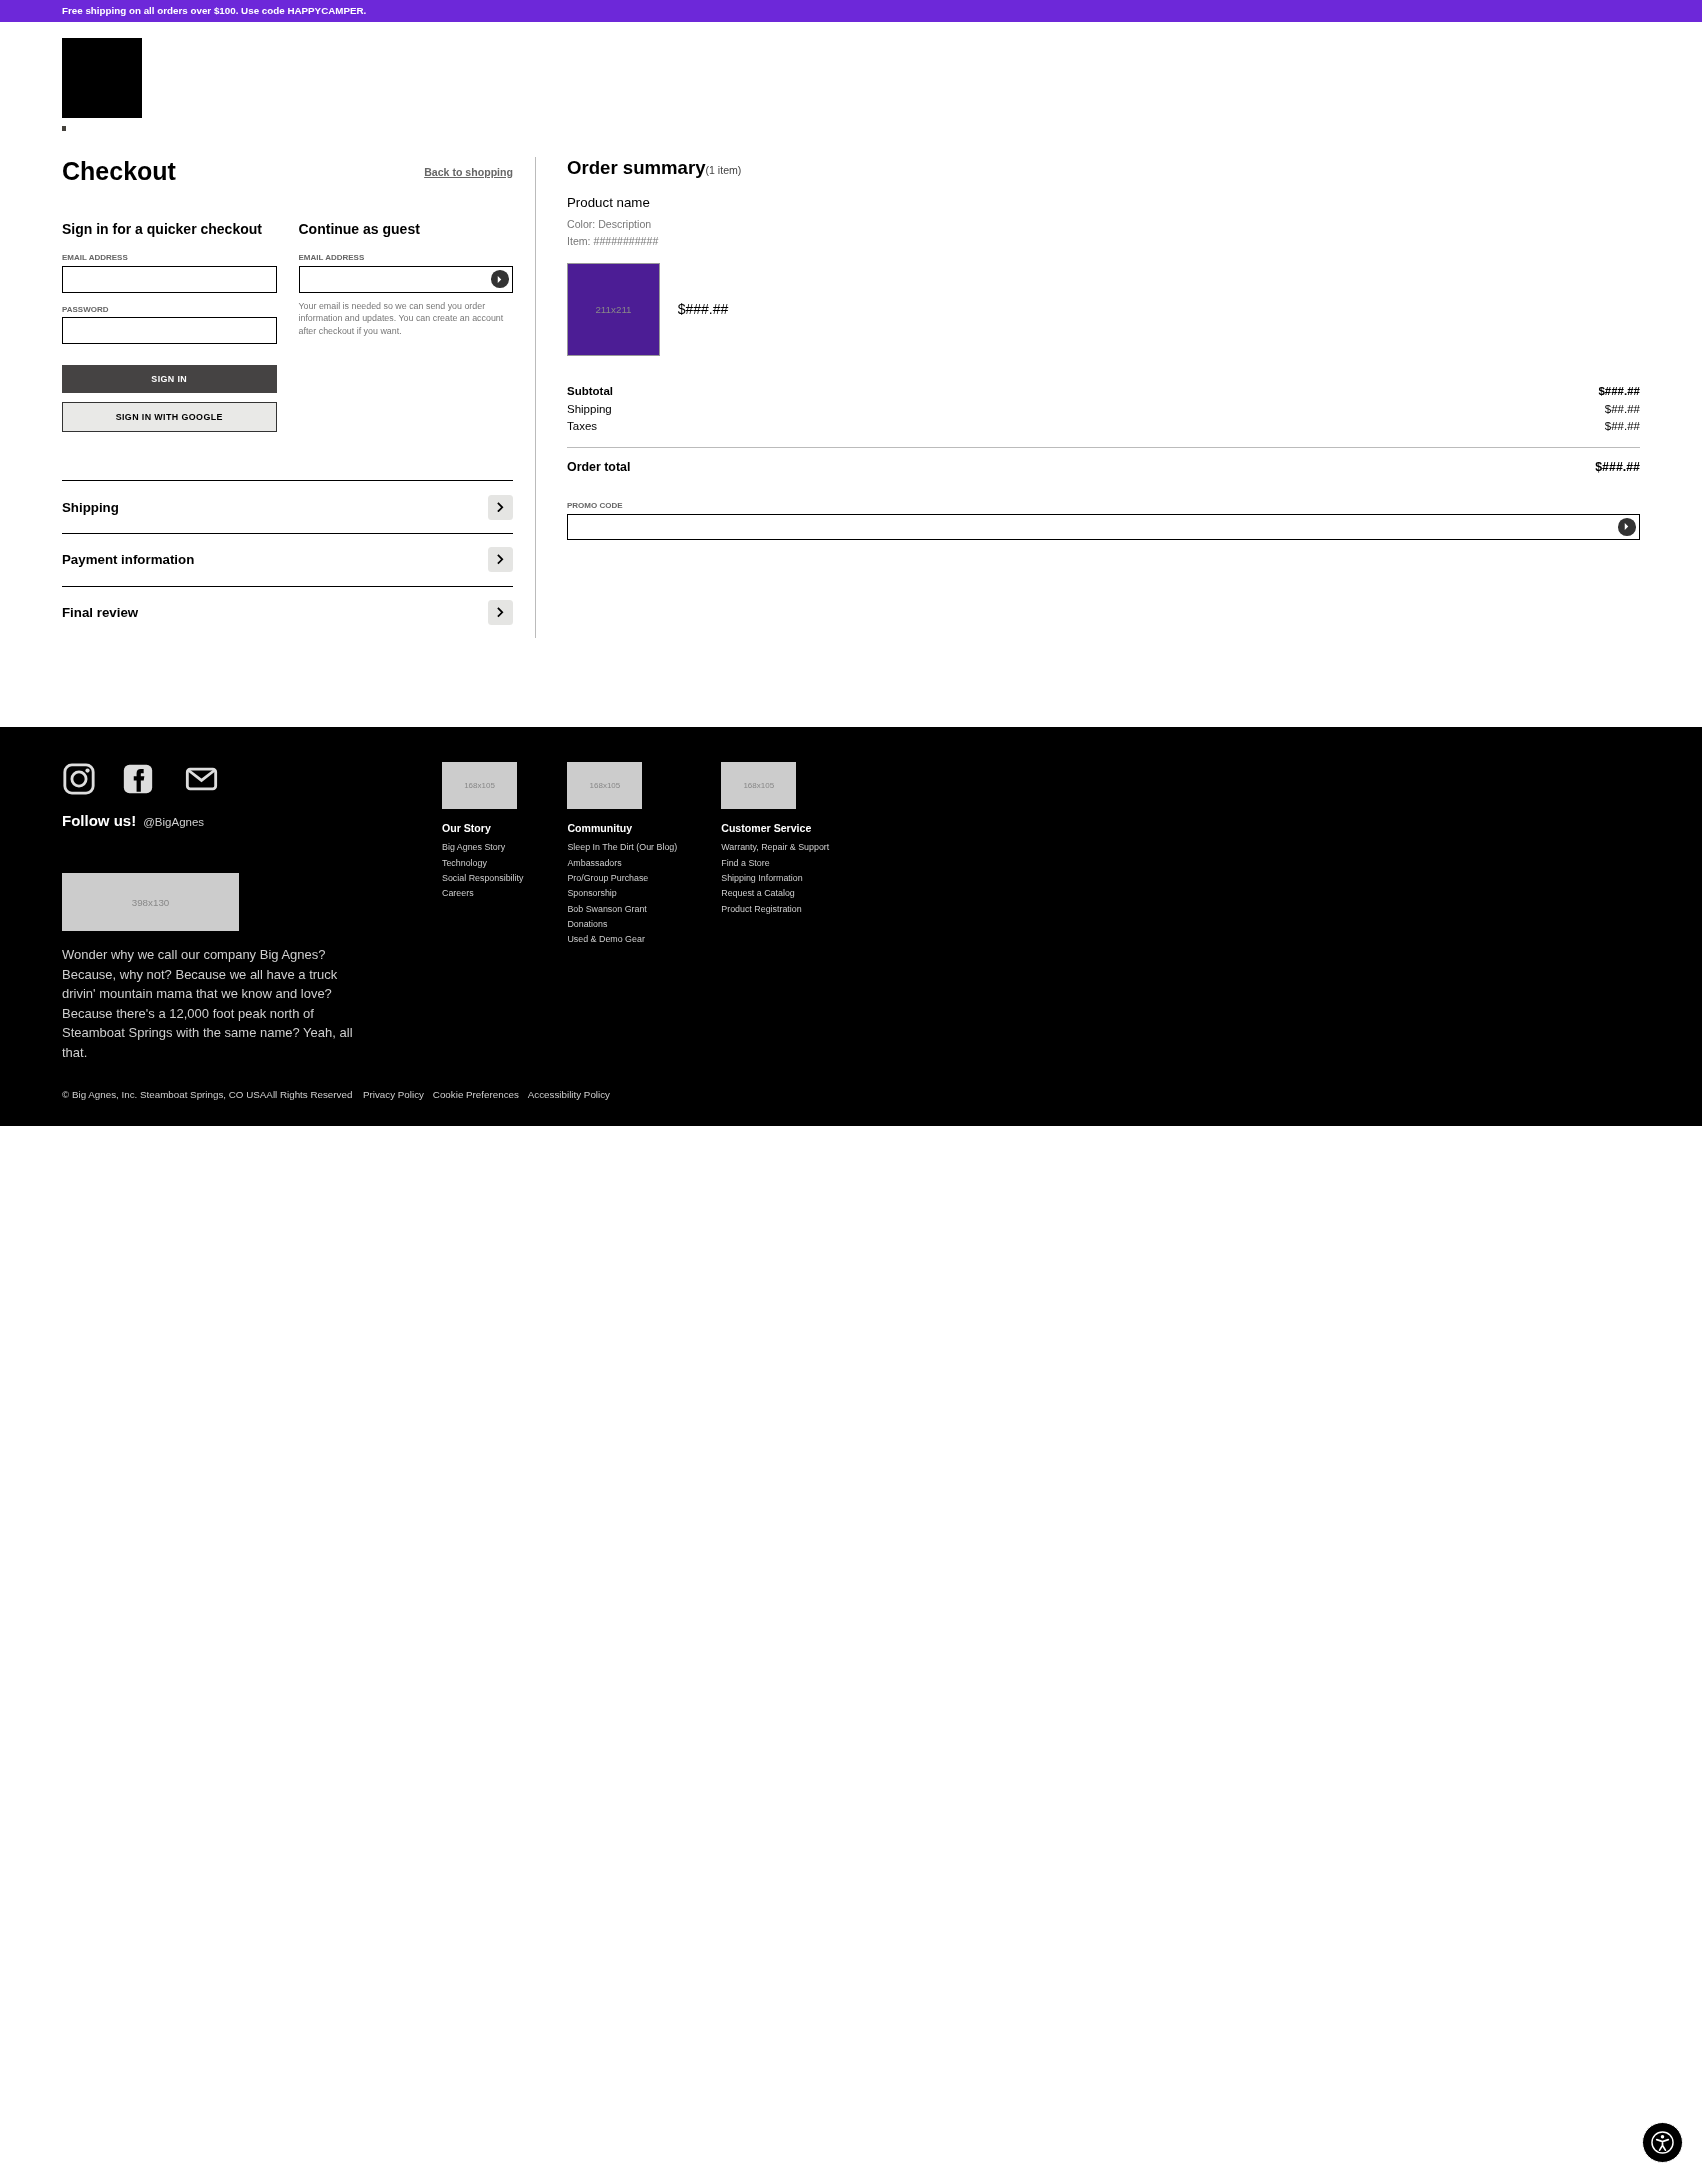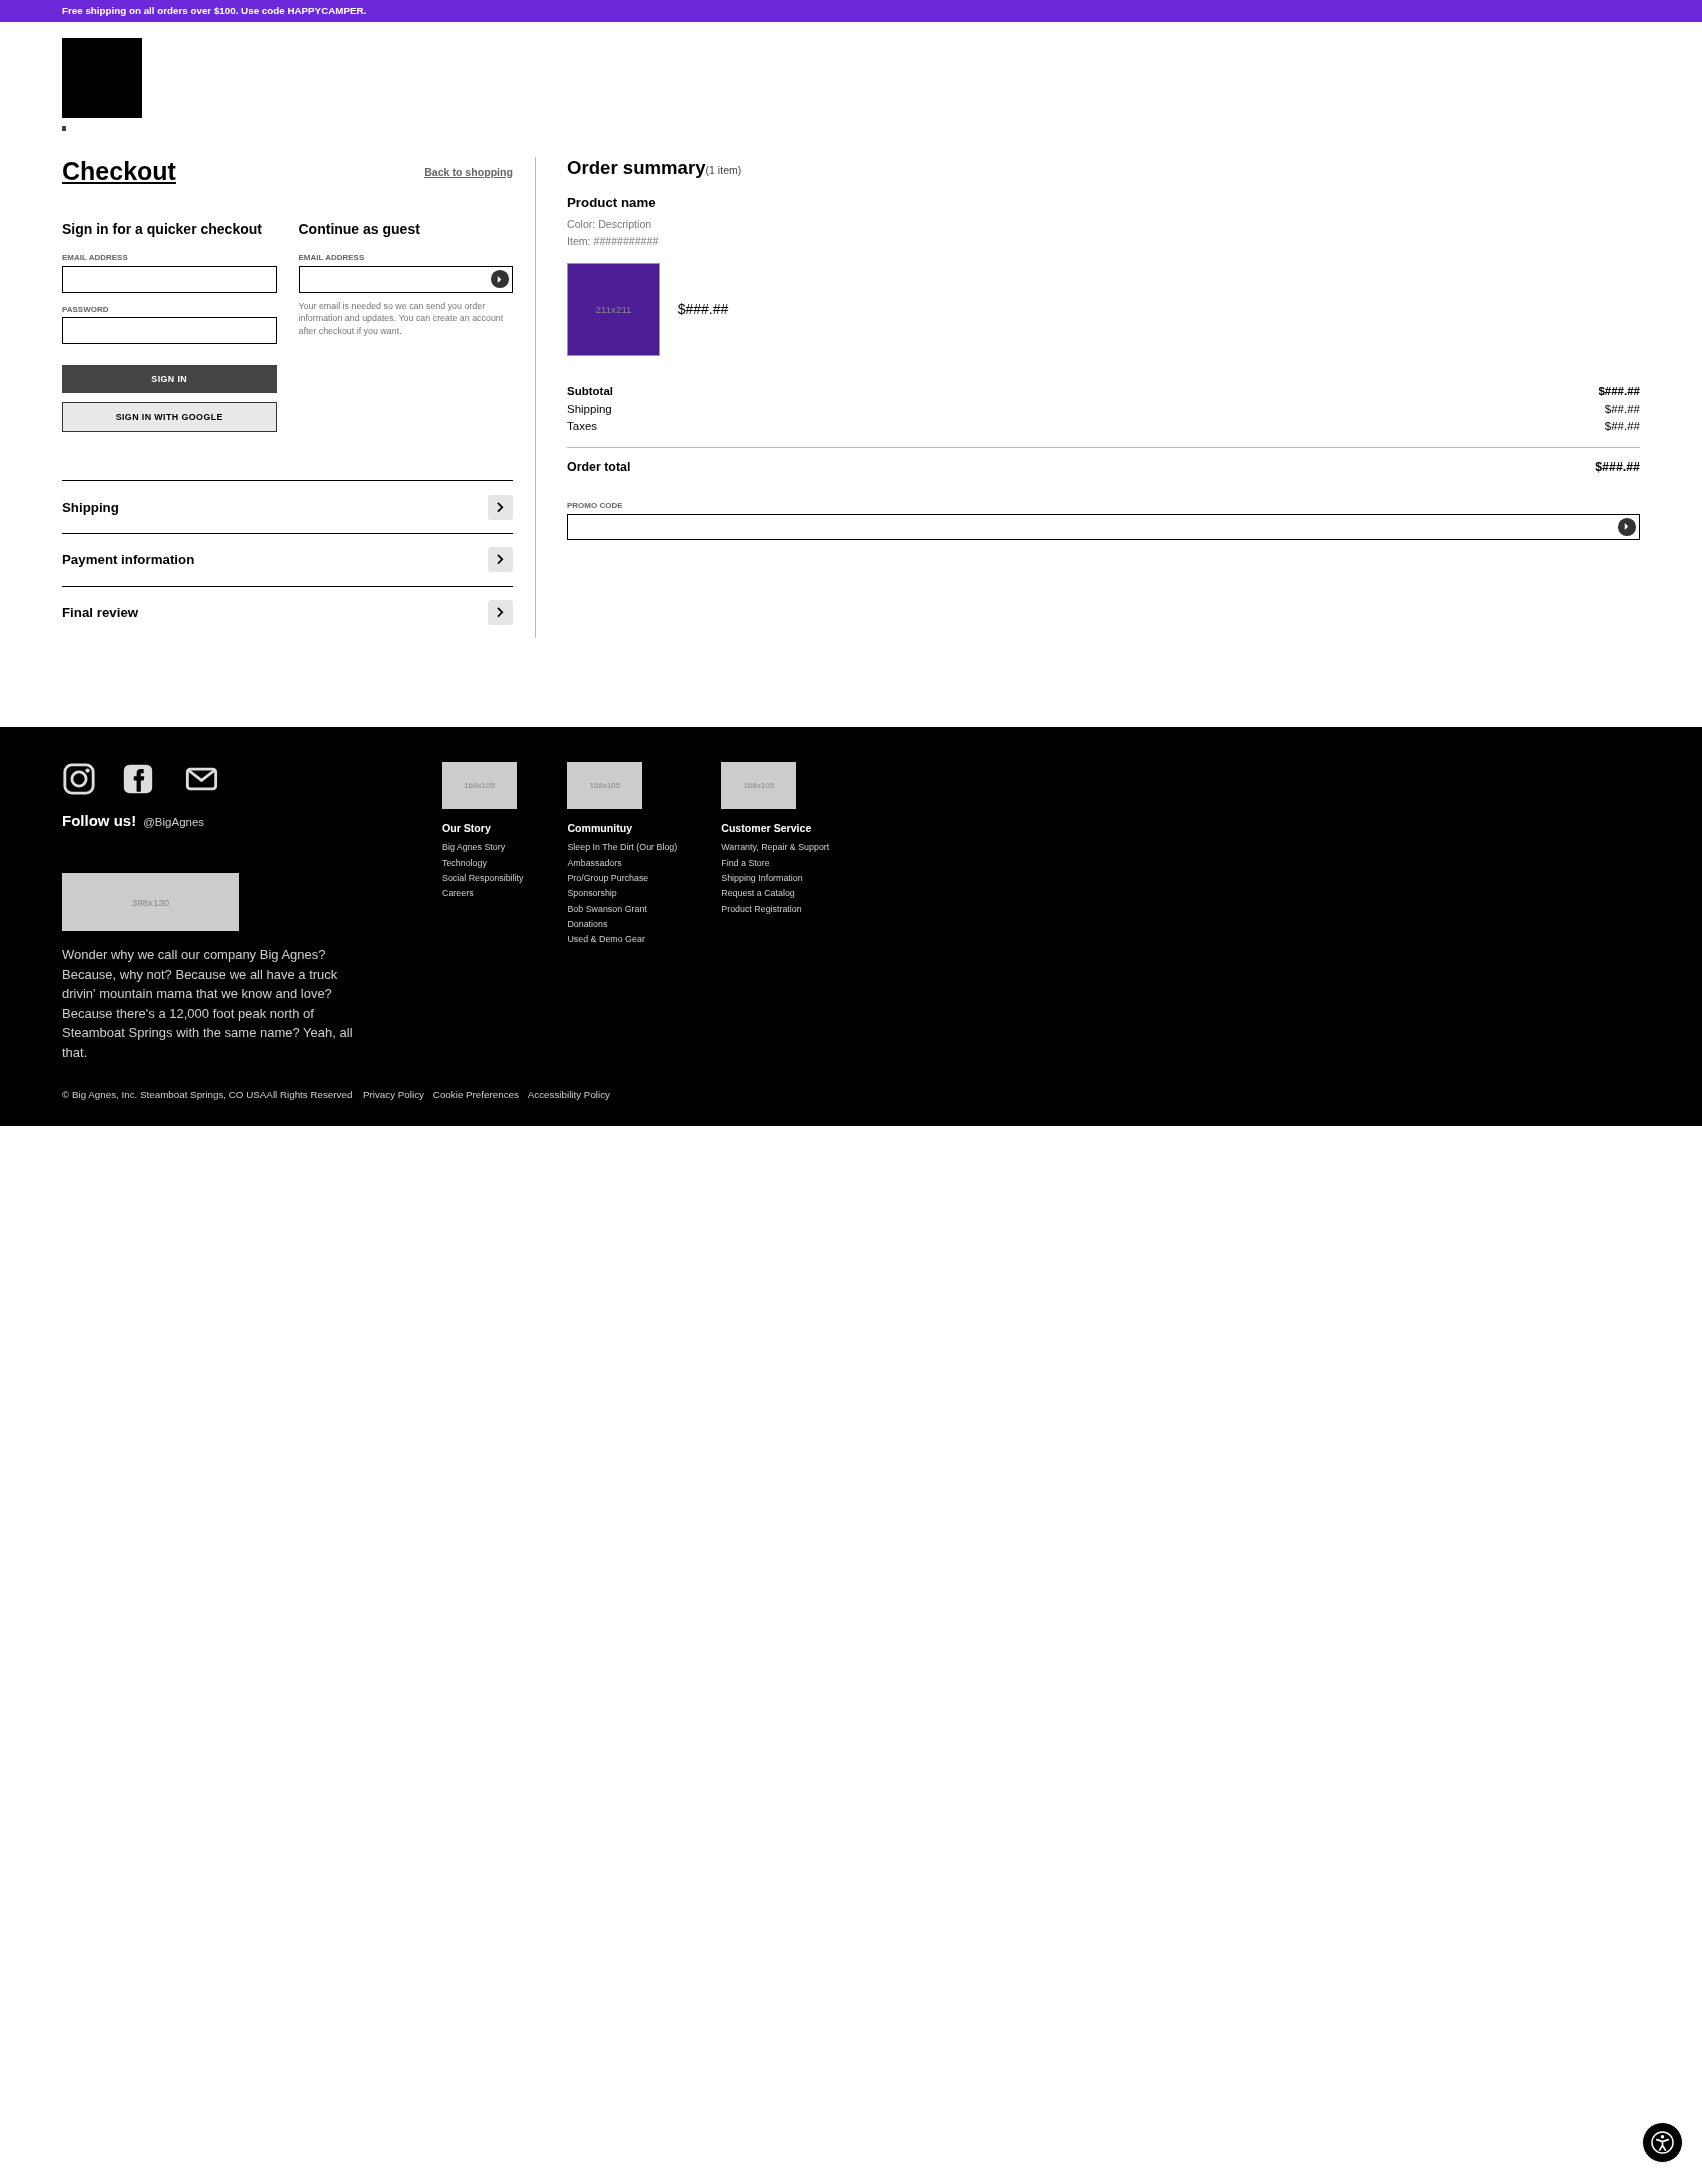--- a/index.html
+++ b/index.html
@@ -8,21 +8,21 @@
     .promo-bar { background: #6d28d9; color: #fff; font-size: 9.8px; font-weight: bold; padding: 5.3px 62px; }
 
     .header { padding: 16px 62px 0; }
     .logo-box { width: 80px; height: 80px; background: #000; }
     .logo-dot { width: 4.4px; height: 4.4px; background: #44413c; margin-top: 8.9px; }
 
     .main-wrap { display: flex; padding: 26.6px 62px 89px; }
     .left-col { width: 474px; padding-right: 22px; border-right: 0.9px solid #bbb; }
     .right-col { flex: 1; padding-left: 31px; }
 
-    .checkout-header { display: flex; justify-content: space-between; align-items: center; margin-bottom: 35px; text-decoration: underline; }
+    .checkout-header { display: flex; justify-content: space-between; align-items: center; margin-bottom: 35px; }
     .checkout-title { font-size: 25px; font-weight: bold; }
     .back-link { font-size: 10.6px; font-weight: bold; color: #666; text-decoration: underline; }
 
     .signin-row { display: flex; gap: 22px; margin-bottom: 26.6px; padding-bottom: 22px; }
     .signin-col { flex: 1; }
     .signin-col h2 { font-size: 14px; margin-bottom: 16px; }
 
     .field-label { font-size: 8px; font-weight: bold; color: #666; text-transform: uppercase; margin-bottom: 3.5px; display: block; }
     .text-input { width: 100%; height: 26.6px; border: 0.9px solid #000; padding: 0 7px; font-size: 11.5px; margin-bottom: 12.4px; }
     .input-with-btn { position: relative; }
@@ -35,21 +35,21 @@
     .btn-dark { width: 100%; background: #454343; color: #fff; border: none; padding: 8.9px; font-size: 8.9px; font-weight: bold; letter-spacing: 0.4px; cursor: pointer; margin-bottom: 8.9px; margin-top: 8.9px; }
     .btn-light { width: 100%; background: #e9e9e7; color: #000; border: 0.9px solid #333; padding: 8.9px; font-size: 8.9px; font-weight: bold; letter-spacing: 0.4px; cursor: pointer; }
 
     .accordion-item { border-top: 1.8px solid #000; padding: 13.3px 0; display: flex; justify-content: space-between; align-items: center; }
     .accordion-item h3 { font-size: 13.3px; }
     .chevron-btn { width: 25px; height: 25px; background: #e5e5e3; border: none; border-radius: 3.5px; display: flex; align-items: center; justify-content: center; cursor: pointer; }
     .chevron-btn svg { width: 7px; height: 10.6px; }
 
     .summary-title { font-size: 18.6px; font-weight: bold; margin-bottom: 16px; }
     .summary-count { font-size: 10.6px; font-weight: normal; color: #444; }
-    .product-name { font-size: 13.3px; font-weight: bold; margin-bottom: 5.3px; }
+    .product-name { font-size: 13.3px; font-weight: normal; margin-bottom: 5.3px; }
     .product-meta { font-size: 10.6px; color: #777; line-height: 1.6; }
     .product-row { display: flex; gap: 17.7px; align-items: center; margin-top: 13.3px; margin-bottom: 26.6px; }
     .product-img { width: 93px; height: 93px; background: #4c1d95; display: flex; align-items: center; justify-content: center; color: #888; font-size: 9.8px; border: 0.9px solid #999; }
     .product-price { font-size: 14px; }
 
     .totals-row { display: flex; justify-content: space-between; font-size: 11.5px; padding: 2.7px 0; }
     .totals-row .bold { font-weight: bold; }
     .divider { border-top: 0.9px solid #bbb; margin: 12.4px 0; }
     .order-total-row { display: flex; justify-content: space-between; font-size: 12.4px; font-weight: bold; }
 

